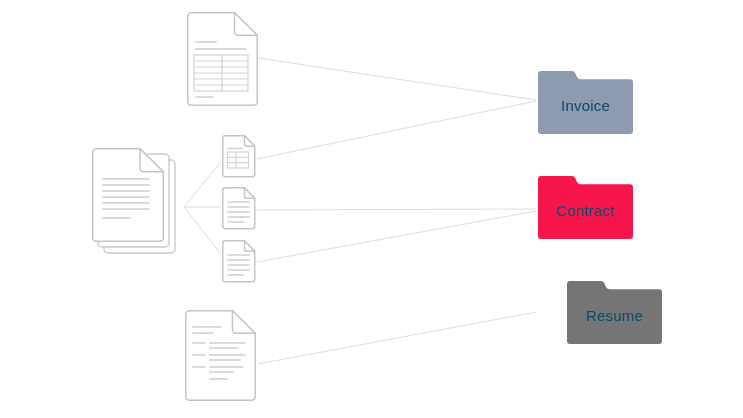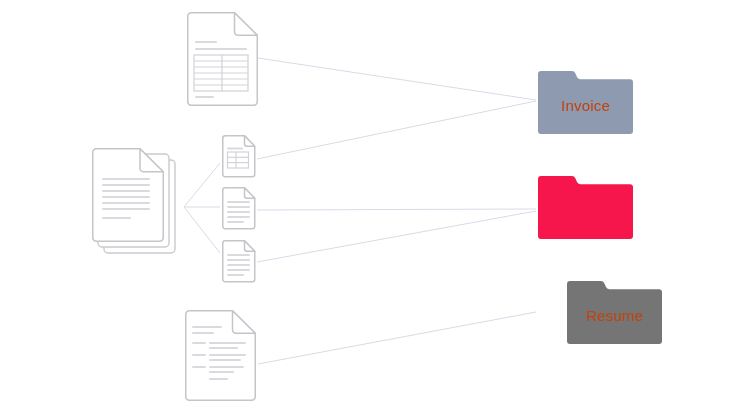--- a/index.html
+++ b/index.html
@@ -40,21 +40,21 @@
   .folder svg { position: absolute; left: 0; top: 0; }
   .folder-label {
     position: absolute;
     left: 0;
     top: 11px;
     width: 95px;
     height: 57px;
     display: flex;
     align-items: center;
     justify-content: center;
-    color: #c2410c;
+    color: #0c4a6e;
     font-size: 15px;
     letter-spacing: 0.2px;
   }
 </style>
 </head>
 <body>
 
 <div class="canvas">
 
   <svg class="layer connectors" width="743" height="418" viewBox="0 0 743 418">
@@ -162,20 +162,21 @@
     <svg width="95" height="70" viewBox="0 0 95 70">
       <path d="M0,65 V8 a3,3 0 0 1 3,-3 h31 a3.5,3.5 0 0 1 3.2,2.1 l1.8,4 a3.5,3.5 0 0 0 3.2,2.1 H92 a3,3 0 0 1 3,3 v48.8 a3,3 0 0 1 -3,3 H3 a3,3 0 0 1 -3,-3 z" fill="#8d9ab0"></path>
     </svg>
     <span class="folder-label">Invoice</span>
   </div>
 
   <div class="folder" style="left:538px; top:171px;">
     <svg width="95" height="70" viewBox="0 0 95 70">
       <path d="M0,65 V8 a3,3 0 0 1 3,-3 h31 a3.5,3.5 0 0 1 3.2,2.1 l1.8,4 a3.5,3.5 0 0 0 3.2,2.1 H92 a3,3 0 0 1 3,3 v48.8 a3,3 0 0 1 -3,3 H3 a3,3 0 0 1 -3,-3 z" fill="#f7164b"></path>
     </svg>
+    <span class="folder-label">Contract</span>
   </div>
 
   <div class="folder" style="left:567px; top:276px;">
     <svg width="95" height="70" viewBox="0 0 95 70">
       <path d="M0,65 V8 a3,3 0 0 1 3,-3 h31 a3.5,3.5 0 0 1 3.2,2.1 l1.8,4 a3.5,3.5 0 0 0 3.2,2.1 H92 a3,3 0 0 1 3,3 v48.8 a3,3 0 0 1 -3,3 H3 a3,3 0 0 1 -3,-3 z" fill="#757575"></path>
     </svg>
     <span class="folder-label">Resume</span>
   </div>
 
 </div>

